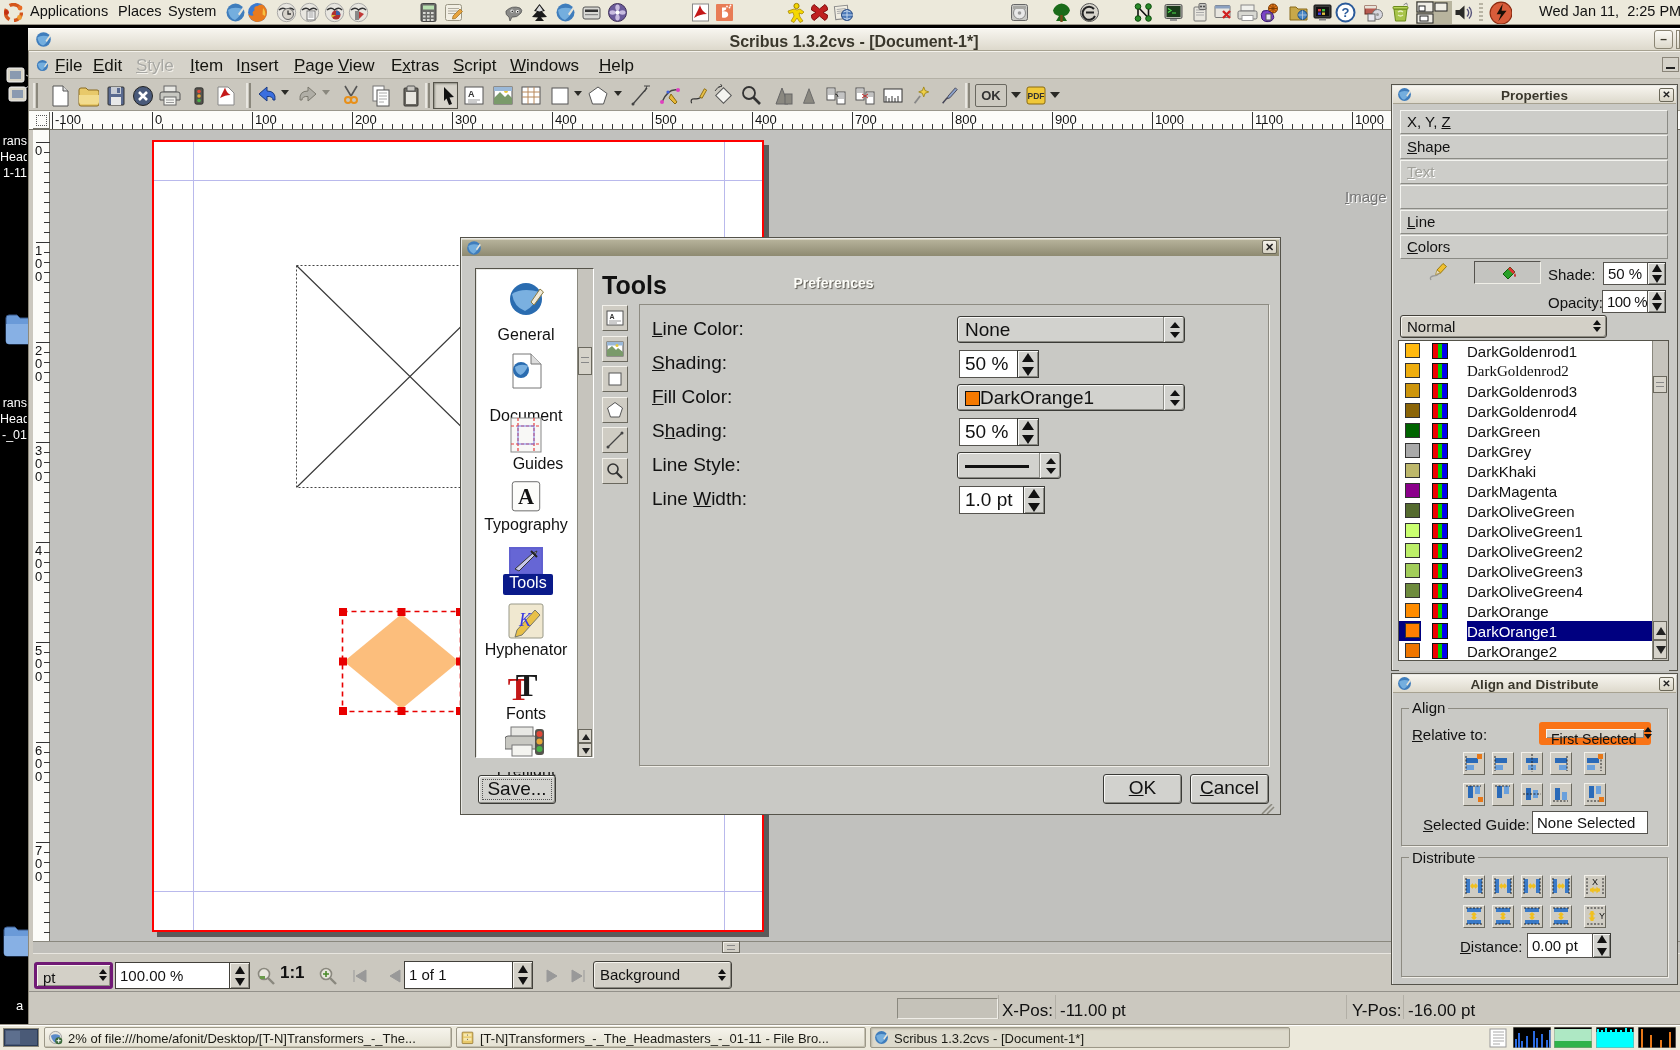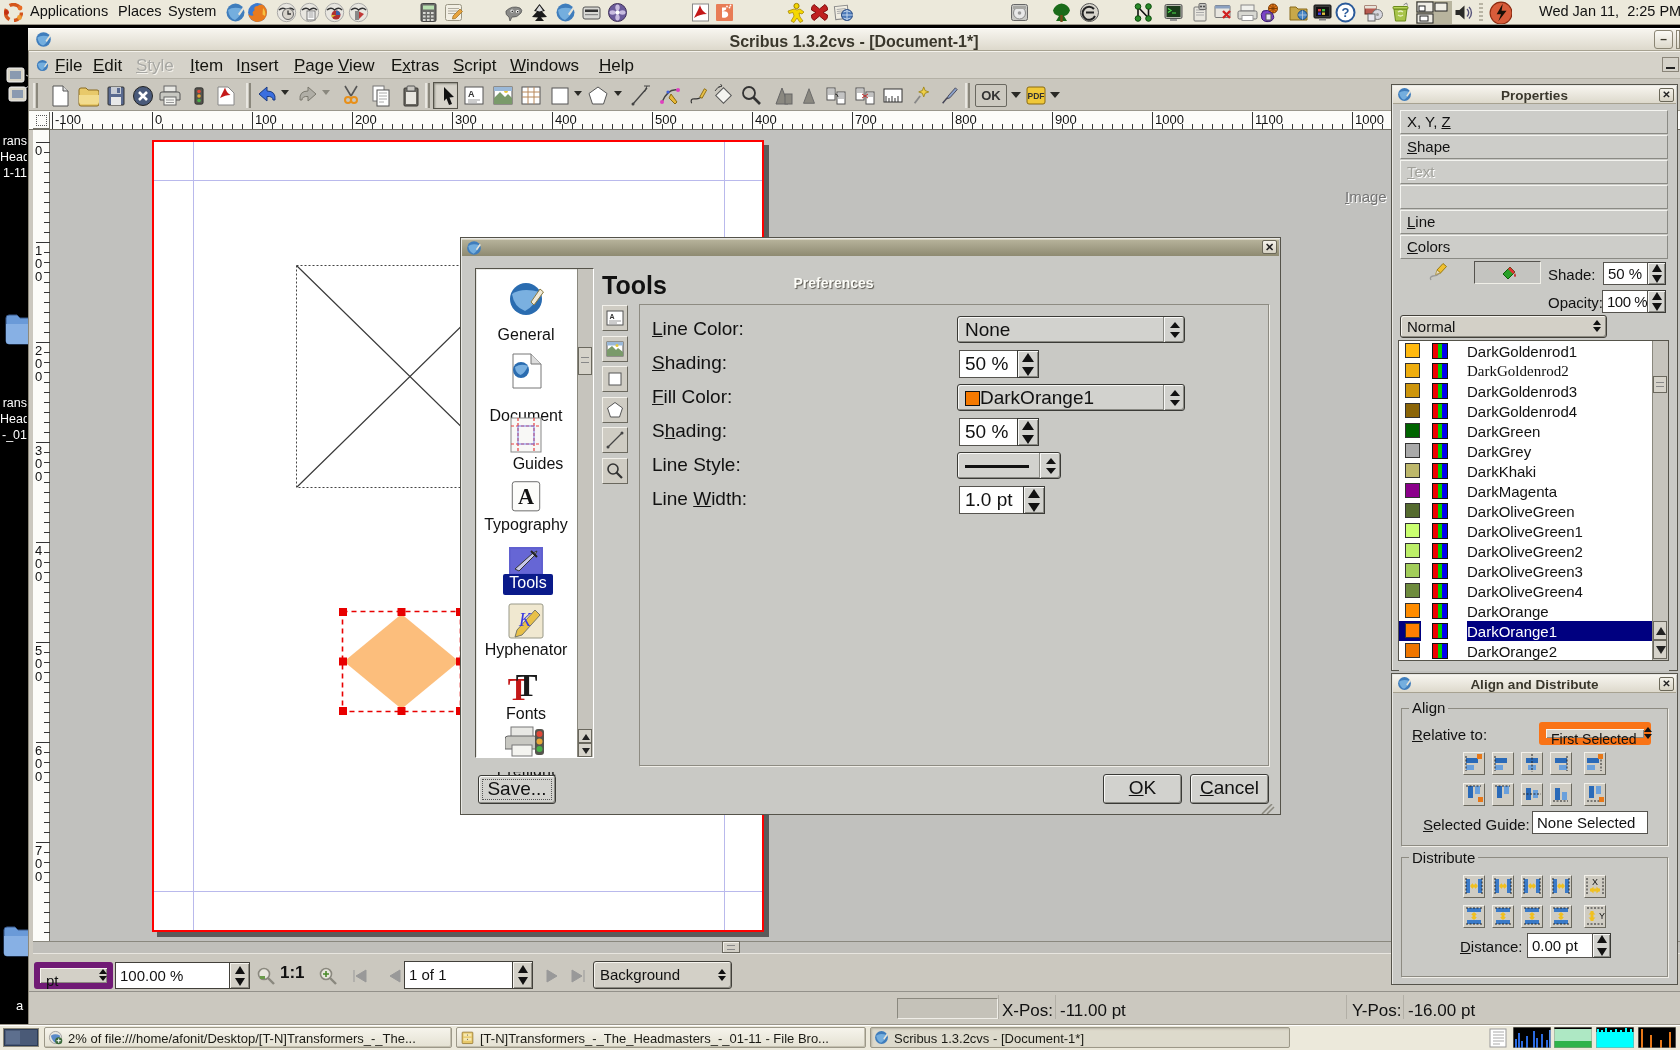--- a/index.html
+++ b/index.html
@@ -694,21 +694,21 @@
 <rect x="1" y="100" width="8" height="8"></rect>
       <rect x="59.5" y="100" width="8" height="8"></rect>
       <rect x="118" y="100" width="8" height="8"></rect>
 </g>
   </svg>
 <div style="position:absolute;left:33px;top:941px;width:1647px;height:13px;background:#c0bfba;border-top:1px solid #8a887e;border-bottom:1px solid #e8e6e0;"></div>
 <div style="position:absolute;left:722px;top:941px;width:18px;height:12px;background:#d2cfc6;border:1px solid #6a685e;box-shadow:inset 1px 1px 0 #f0eee8;">
     <div style="margin:3px 4px;height:5px;border-top:1px solid #888;border-bottom:1px solid #888"></div>
   </div>
 <div style="position:absolute;left:29px;top:954px;width:1651px;height:37px;background:#cbc8bf;"></div>
-<div style="position:absolute;left:34px;top:962px;width:79px;height:27px;background:#d3d0c7;border:6px solid #701a75;border-radius:3px;box-shadow:inset 1px 1px 0 #f6f4ee, inset -1px -1px 0 #8d8b82;font-size:15px;color:#111;line-height:25px;padding-left:6px;white-space:nowrap;">pt</div>
+<div style="position:absolute;left:34px;top:962px;width:79px;height:27px;background:#d3d0c7;border:3px solid #701a75;border-radius:3px;box-shadow:inset 1px 1px 0 #f6f4ee, inset -1px -1px 0 #8d8b82;font-size:15px;color:#111;line-height:25px;padding-left:6px;white-space:nowrap;">pt</div>
 <div style="position:absolute;left:99px;top:969px;width:0px;height:0px;border-left:4.5px solid transparent;border-right:4.5px solid transparent;border-bottom:5px solid #111;"></div>
 <div style="position:absolute;left:99px;top:976px;width:0px;height:0px;border-left:4.5px solid transparent;border-right:4.5px solid transparent;border-top:5px solid #111;"></div>
 <div style="position:absolute;left:115px;top:962px;width:115px;height:27px;background:#fff;border:1px solid #42403a;font-size:15px;color:#111;line-height:25px;padding-left:4px;white-space:nowrap;">100.00 %</div>
 <div style="position:absolute;left:230px;top:962px;width:20px;height:27px;background:#d3d0c7;border:1px solid #42403a;border-left:none;box-shadow:inset 1px 1px 0 #f6f4ee, inset -1px -1px 0 #8d8b82;"></div>
 <div style="position:absolute;left:235.0px;top:965.5px;width:0px;height:0px;border-left:5px solid transparent;border-right:5px solid transparent;border-bottom:8px solid #111;"></div>
 <div style="position:absolute;left:235.0px;top:977.5px;width:0px;height:0px;border-left:5px solid transparent;border-right:5px solid transparent;border-top:8px solid #111;"></div>
 <svg style="position:absolute;left:256px;top:966px" width="20" height="20">
     <circle cx="8" cy="8" r="5.5" fill="#e8e6de" stroke="#8a887e" stroke-width="1.6"></circle>
     <path d="M12 12 L18 18" stroke="#8a887e" stroke-width="2.4"></path>
     <rect x="4" y="10" width="5" height="3" fill="#6a9a4a"></rect>

